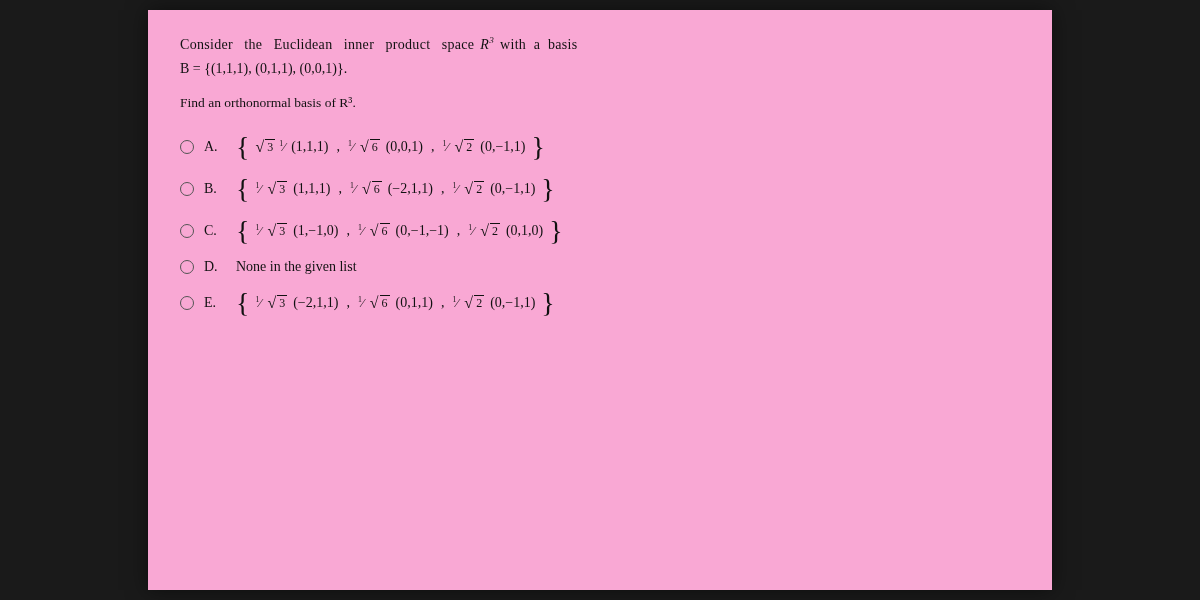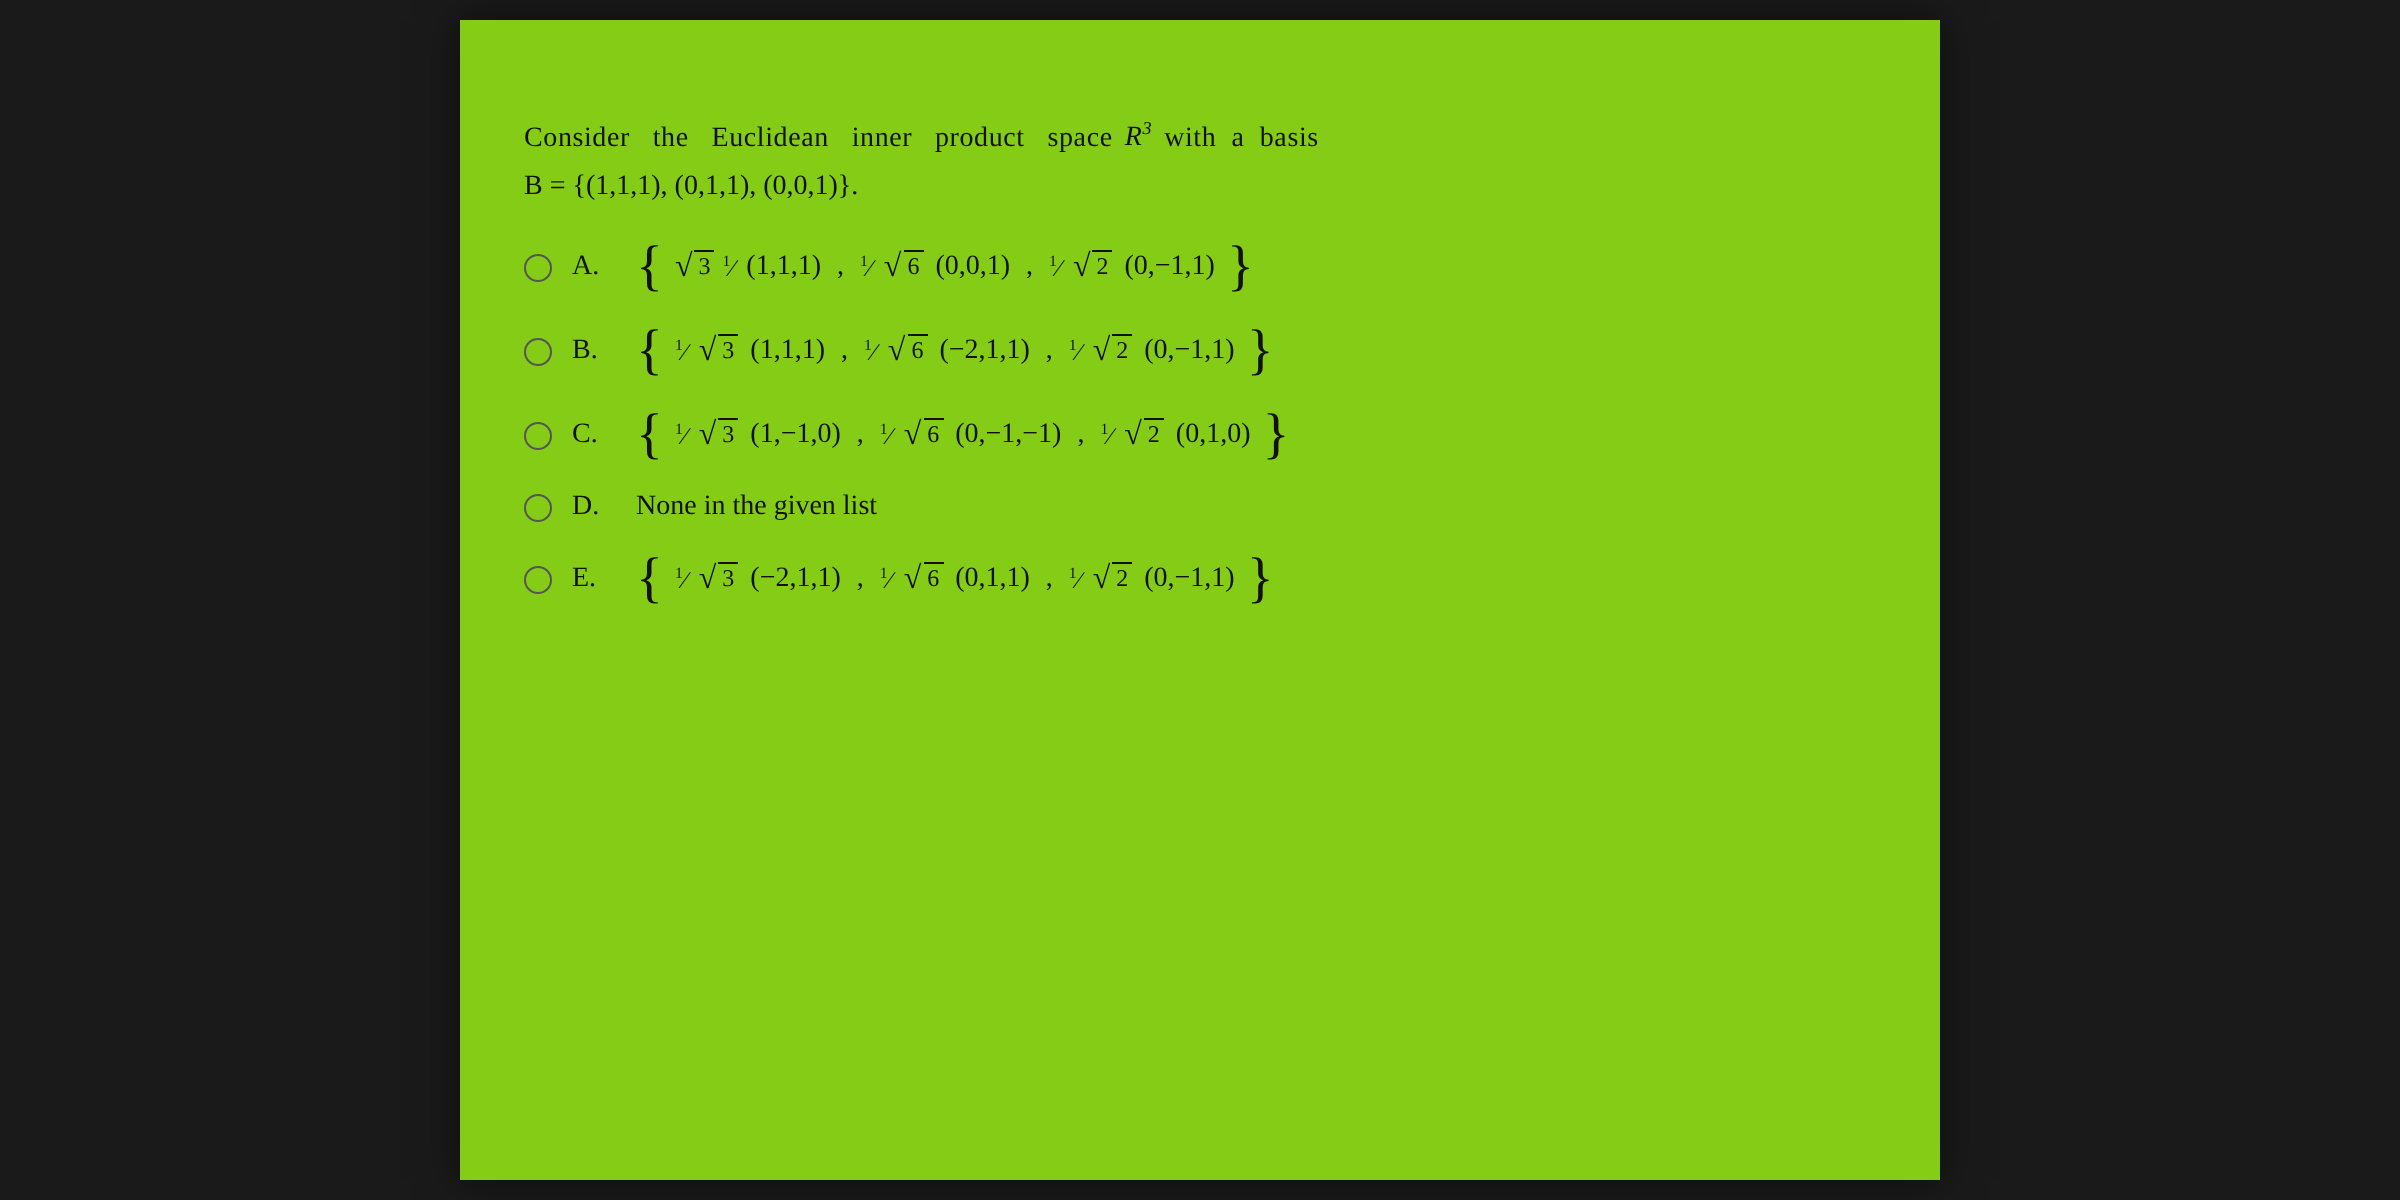--- a/index.html
+++ b/index.html
@@ -8,22 +8,22 @@
       width: 1200px;
       height: 600px;
       background: #1a1a1a;
       display: flex;
       align-items: center;
       justify-content: center;
       font-family: 'Times New Roman', Times, serif;
     }
 
     .paper {
-      background: #84cc16;
-      width: 740px;
+      background: #f9a8d4;
+      width: 904px;
       height: 580px;
       padding: 24px 40px 24px 32px;
       position: relative;
       box-shadow: 0 0 20px rgba(0,0,0,0.5);
     }
 
     .question-header {
       font-size: 14px;
       color: #111;
       margin-bottom: 6px;
@@ -132,29 +132,32 @@
     }
   </style>
 </head>
 <body>
 
 <div class="paper">
 
   <div class="question-header">
     <div class="line1">
       <span>Consider&nbsp;&nbsp;&nbsp;the&nbsp;&nbsp;&nbsp;Euclidean&nbsp;&nbsp;&nbsp;inner&nbsp;&nbsp;&nbsp;product&nbsp;&nbsp;&nbsp;space</span>
-      <span style="font-style:italic; font-size:14px;margin-top:24px;">R<sup>3</sup></span>
+      <span style="font-style:italic; font-size:14px;">R<sup>3</sup></span>
       <span>with&nbsp;&nbsp;a&nbsp;&nbsp;basis</span>
     </div>
   </div>
 
   <div class="basis-line">
     <span>B = {(1,1,1), (0,1,1), (0,0,1)}.</span>
   </div>
 
+  <div class="find-prompt">
+    <span>Find an orthonormal basis of R³.</span>
+  </div>
 
   <ul class="options-list">
 
     <li class="option-item">
       <span class="radio-circle"></span>
       <span class="option-label">A.</span>
       <span class="set-content">
         <span class="big-brace">{</span>
         <span class="radical">
             <span class="rad-sign">√</span>

